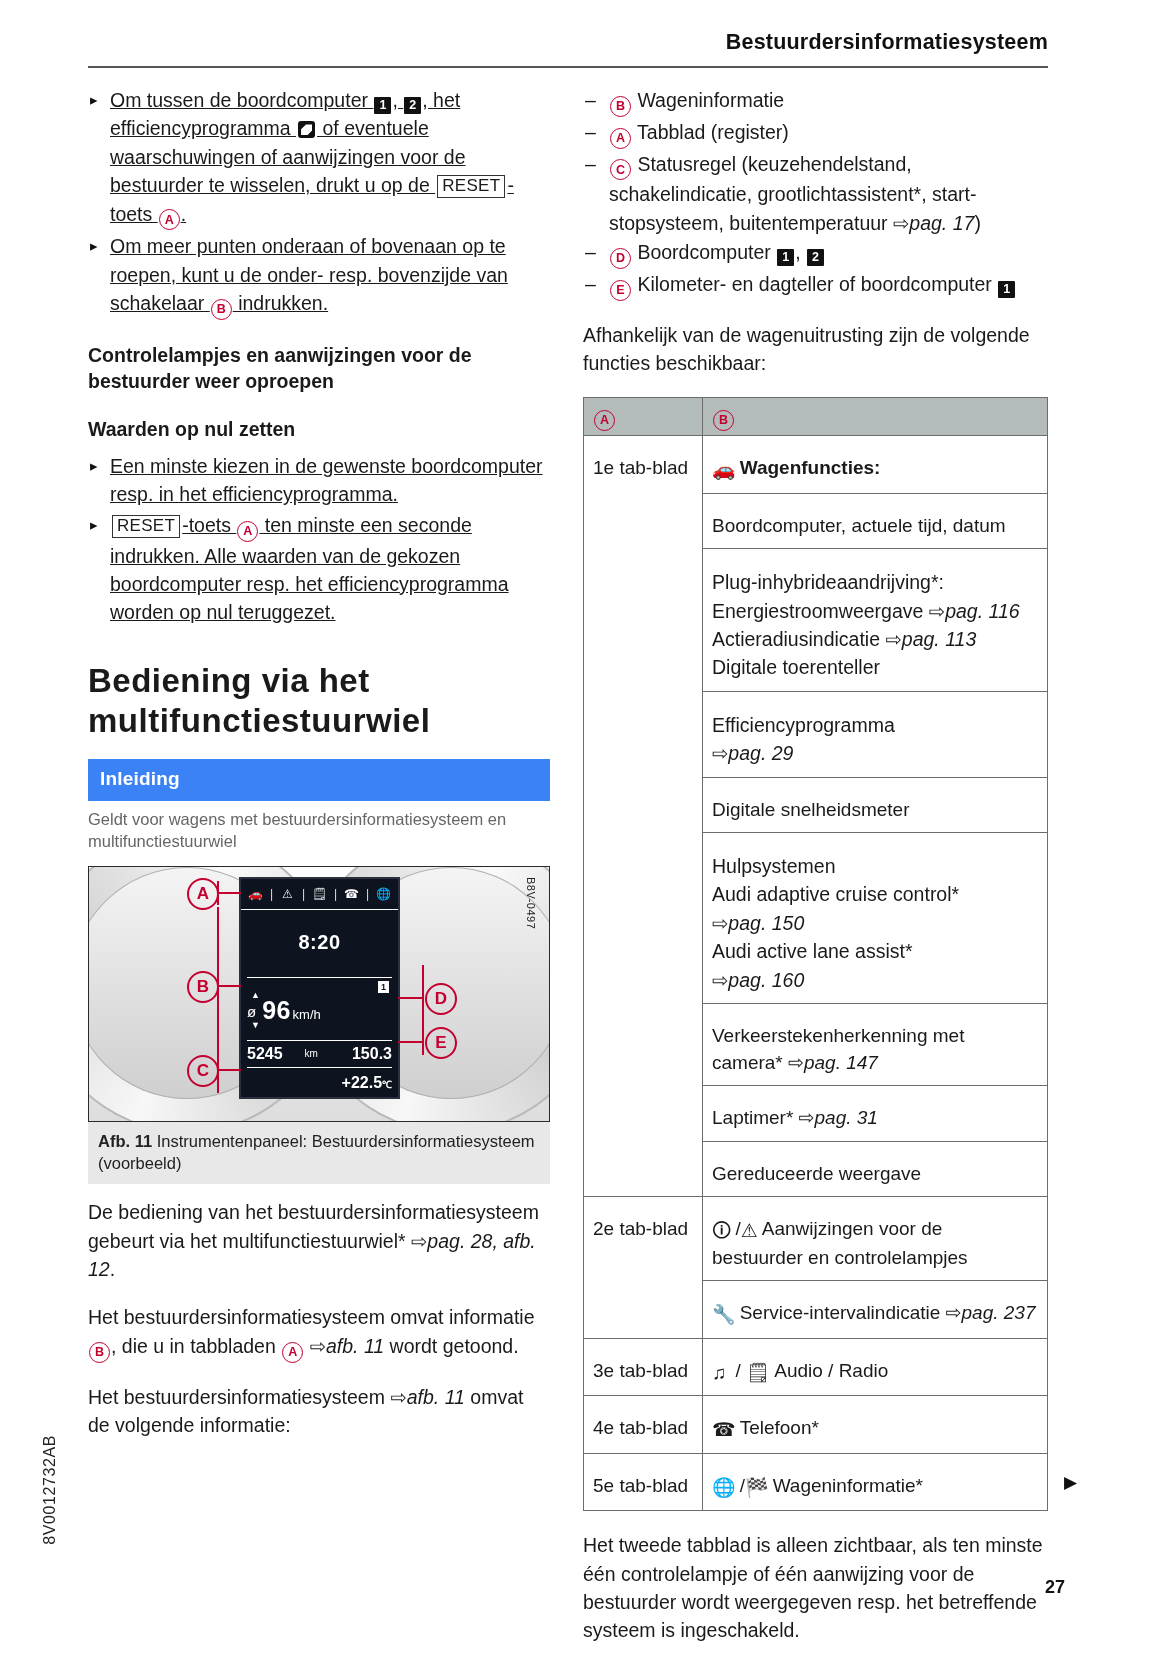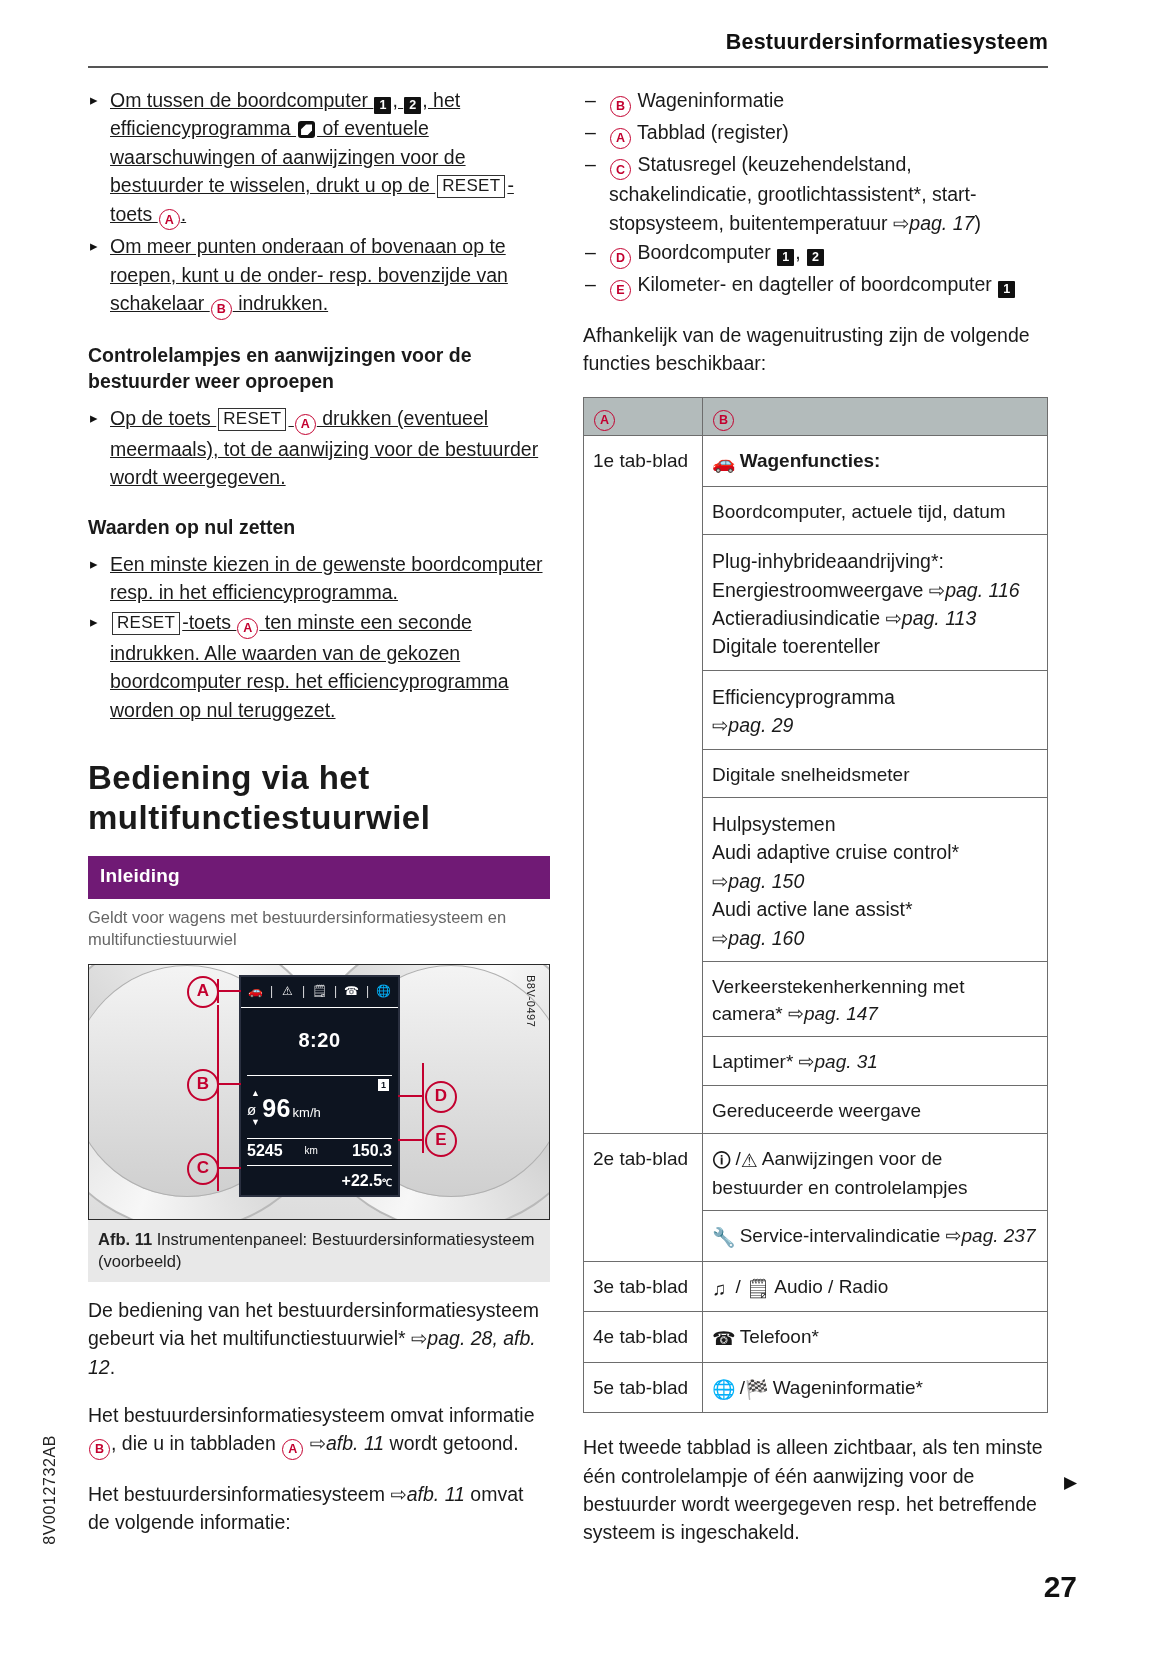--- a/index.html
+++ b/index.html
@@ -58,21 +58,21 @@
     font-size:19.5px; font-weight:bold; line-height:26px;
     margin:22px 0 10px 0;
   }
 
   h1.chapter {
     font-size:33px; font-weight:bold; line-height:40px;
     letter-spacing:.5px; margin:34px 0 18px 0;
   }
 
   .redbar {
-    background:#701a75; color:#fff;
+    background:#3b82f6; color:#fff;
     font-size:19px; font-weight:bold;
     padding:6px 12px 8px 12px;
     letter-spacing:.2px;
   }
   .redbar-sub {
     color:#666; font-size:16.5px; line-height:22px;
     margin:7px 0 14px 0;
   }
 
   
@@ -189,39 +189,39 @@
     box-sizing:border-box; font-size:16.5px; line-height:22px; color:#222;
   }
   .fig-cap b { font-weight:bold; }
 
   
   table.fn {
     width:465px; border-collapse:collapse; margin-top:4px;
     border:1px solid #6d6d6d;
   }
   table.fn td {
-    border:1px solid #6d6d6d; padding:12px 9px 9px 9px;
+    border:1px solid #6d6d6d; padding:19px 9px 9px 9px;
     font-size:19px; line-height:26.5px; vertical-align:top;
   }
   table.fn td.c1 { width:100px; border-right:1px solid #6d6d6d; }
   table.fn tr.head td {
     background:#b3bbbb; height:28px; padding:4px 9px;
   }
   td.nb-bottom { border-bottom:0; }
   .cellicon { display:inline-block; vertical-align:-2px; margin-right:4px; }
 
   
   .sidecode {
     position:absolute; left:36px; bottom:108px;
     writing-mode:vertical-rl; transform:rotate(180deg);
     font-size:16px; letter-spacing:.6px; color:#222;
   }
   .pagenum {
-    position:absolute; right:88px; bottom:52px;
-    font-size:30px; font-weight:bold; color:#111;
+    position:absolute; right:100px; bottom:52px;
+    font-size:18px; font-weight:bold; color:#111;
   }
   .nextmark {
     position:absolute; right:88px; bottom:156px;
     color:#111; font-size:17px;
   }
 </style>
 </head>
 <body>
 
 <div class="page">
@@ -237,25 +237,20 @@
       <li>
         <span>Om tussen de boordcomputer </span><span class="num">1</span><span>, </span><span class="num">2</span><span>, het efficiencyprogramma </span><span class="eff-icon"></span><span> of eventuele waarschuwingen of aanwijzingen voor de bestuurder te wisselen, drukt u op de </span><span class="key">RESET</span><span>-toets </span><span class="ref">A</span><span>.</span>
       </li>
       <li>
         <span>Om meer punten onderaan of bovenaan op te roepen, kunt u de onder- resp. bovenzijde van schakelaar </span><span class="ref">B</span><span> indrukken.</span>
       </li>
     </ul>
 
     <h3 class="sub">Controlelampjes en aanwijzingen voor de bestuurder weer oproepen</h3>
 
-    <ul class="tri">
-      <li>
-        <span>Op de toets </span><span class="key">RESET</span> <span class="ref">A</span><span> drukken (eventueel meermaals), tot de aanwijzing voor de bestuurder wordt weergegeven.</span>
-      </li>
-    </ul>
 
     <h3 class="sub">Waarden op nul zetten</h3>
 
     <ul class="tri">
       <li>Een minste kiezen in de gewenste boordcomputer resp. in het efficiencyprogramma.</li>
       <li>
         <span class="key">RESET</span><span>-toets </span><span class="ref">A</span><span> ten minste een seconde indrukken. Alle waarden van de gekozen boordcomputer resp. het efficiencyprogramma worden op nul teruggezet.</span>
       </li>
     </ul>
 

